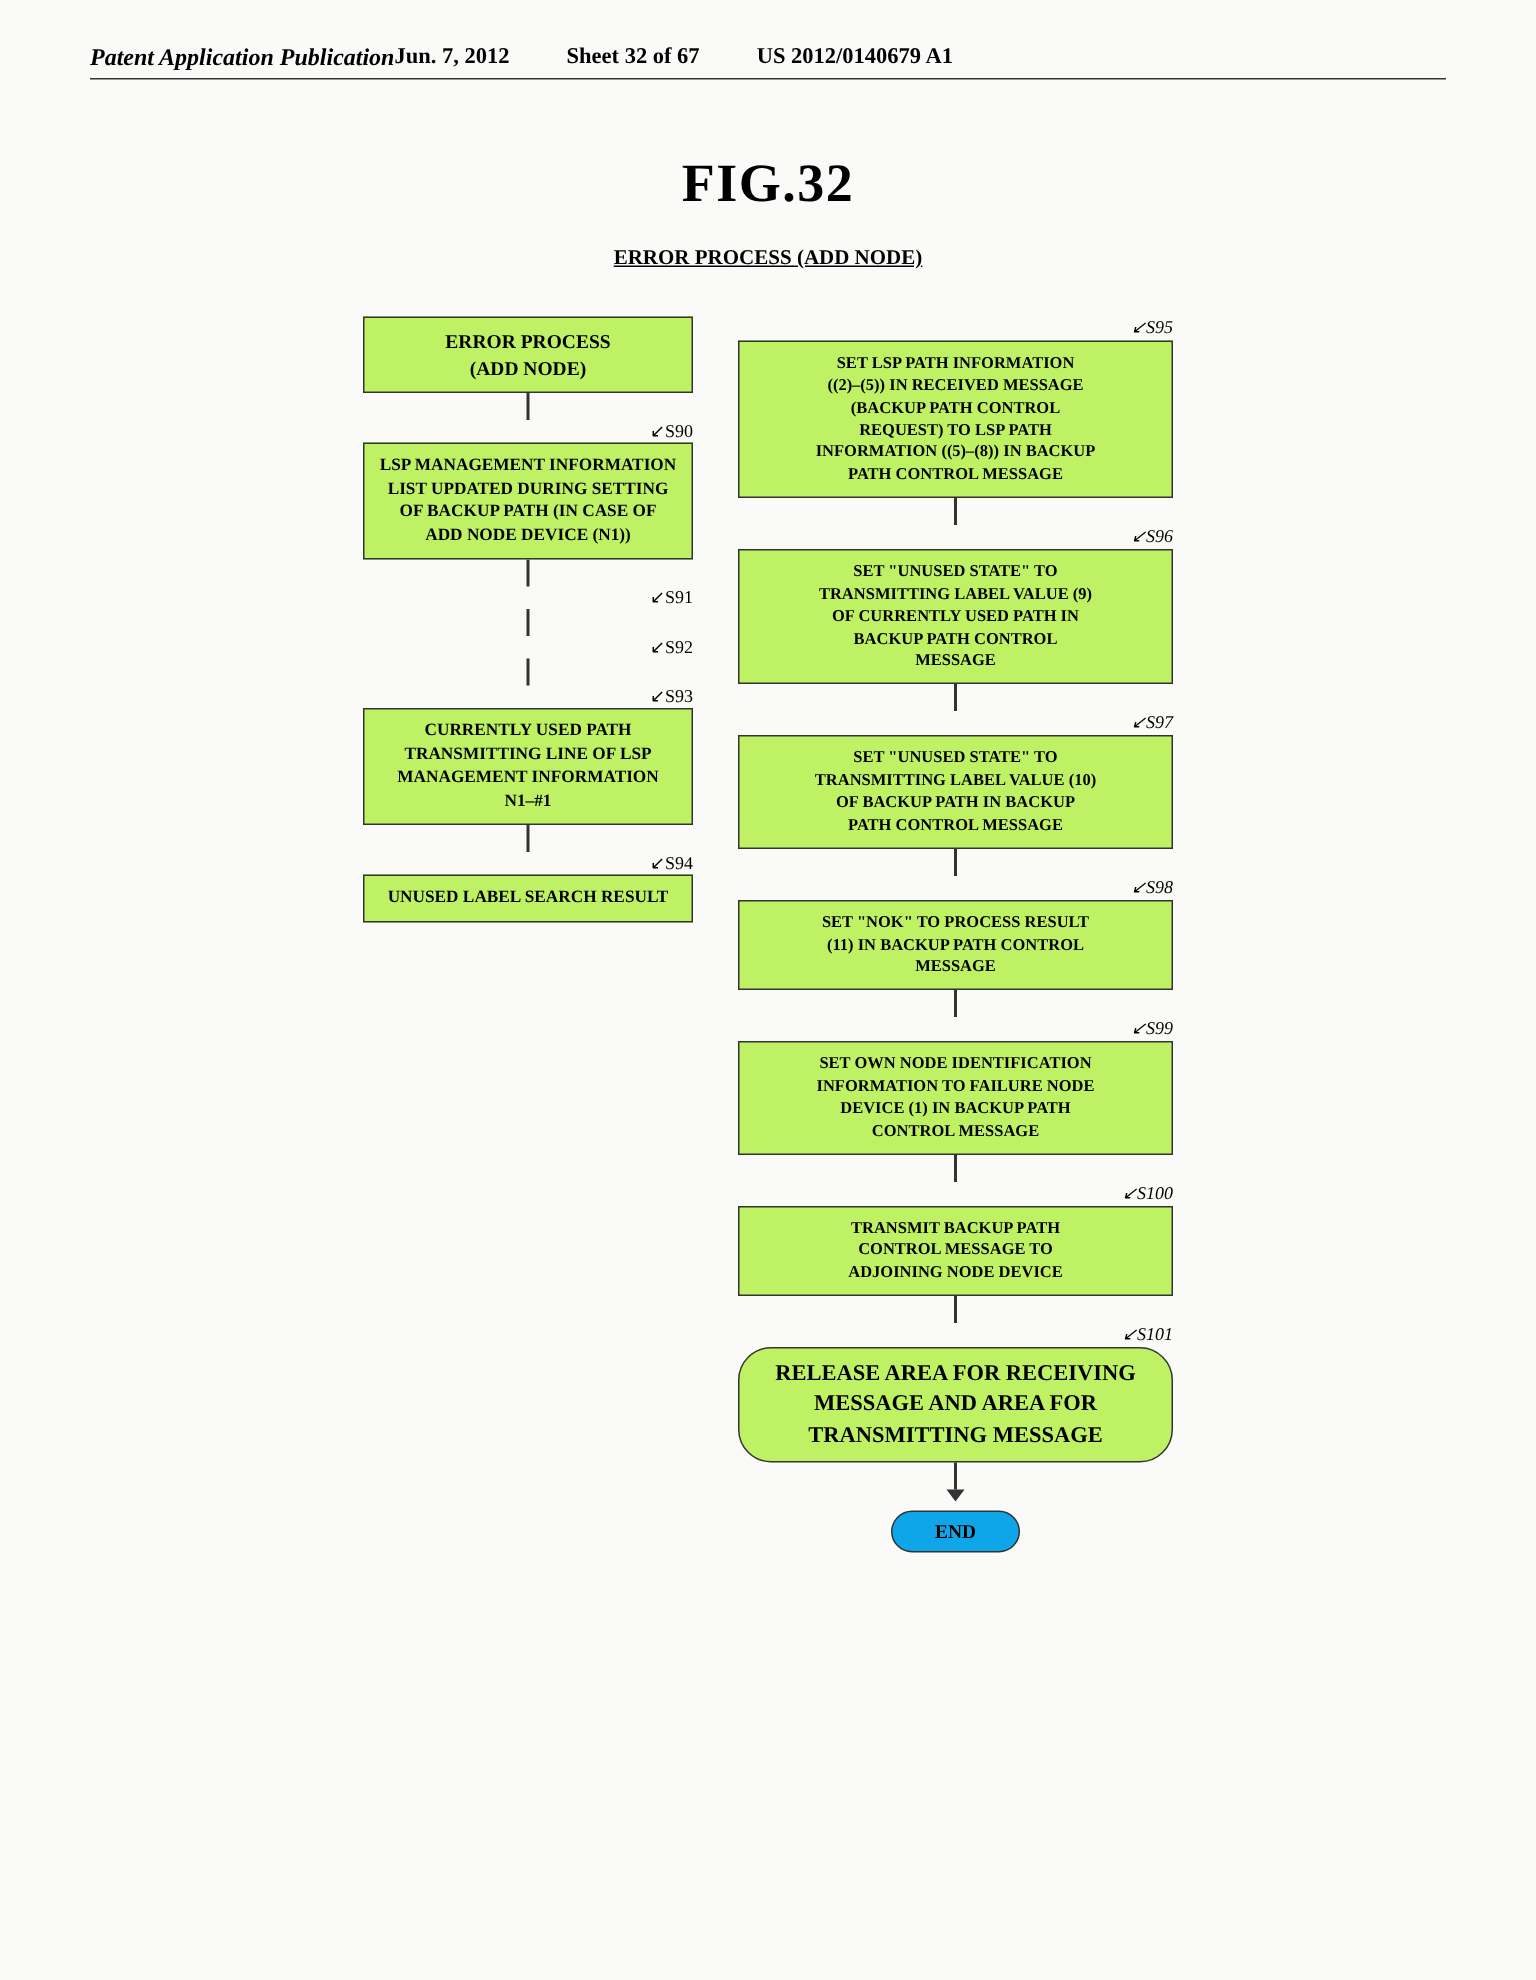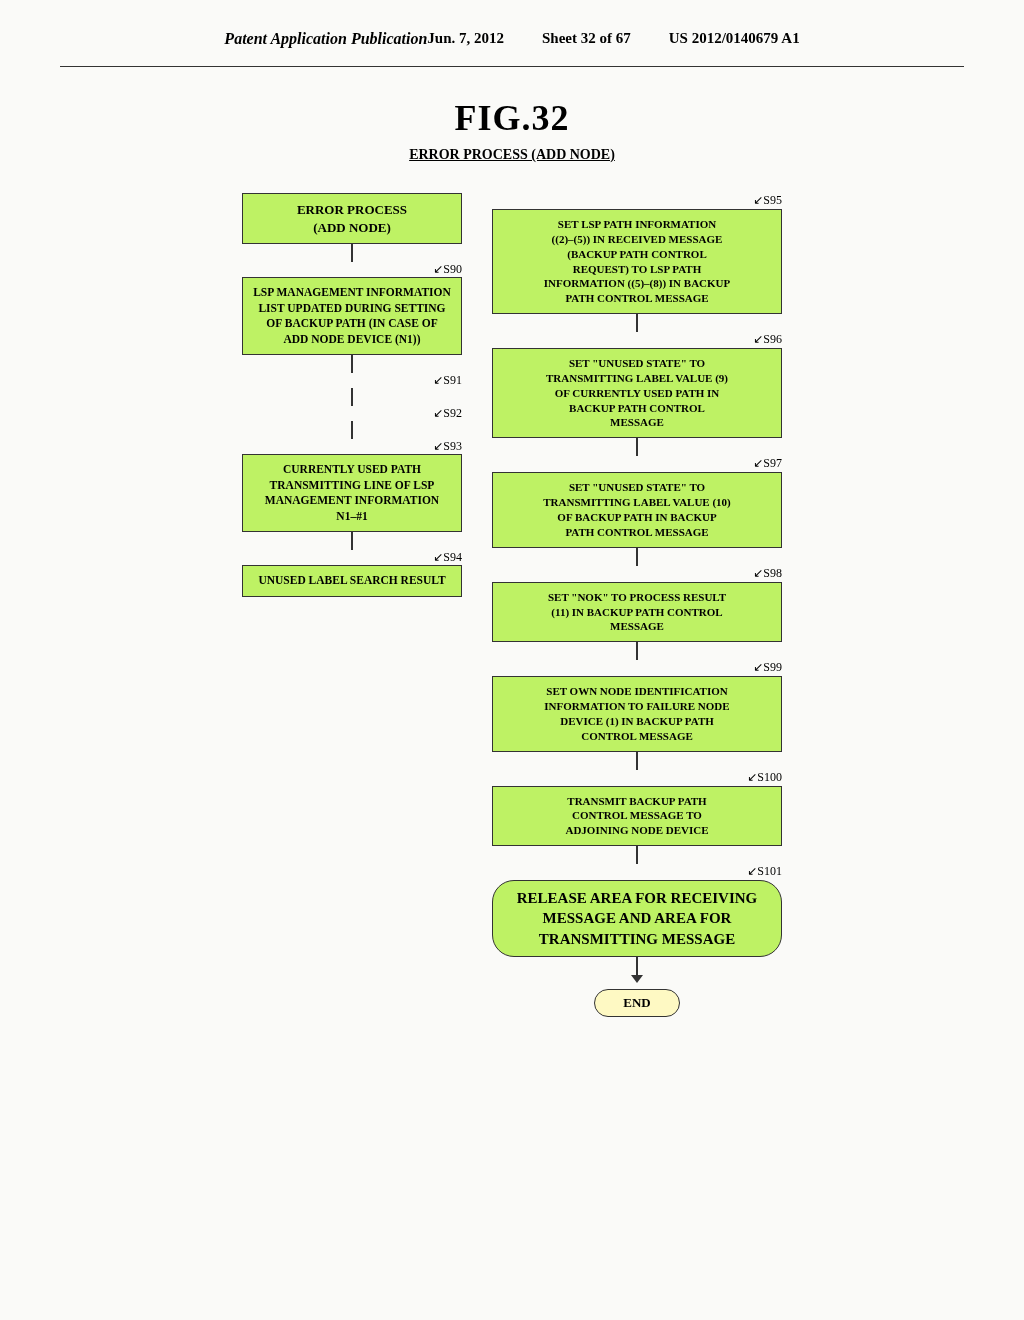--- a/index.html
+++ b/index.html
@@ -13,40 +13,40 @@
     }
     .page {
       width: 1024px;
       min-height: 1320px;
       background: #fafaf8;
       padding: 30px 60px;
       position: relative;
     }
     .header {
       display: flex;
-      justify-content: center;
+      justify-content: flex-start;
       align-items: flex-start;
       border-bottom: 1px solid #333;
-      padding-bottom: 18px;
-      margin-bottom: 30px;
+      padding-bottom: 4px;
+      margin-bottom: 48px;
     }
     .header-left {
       font-weight: bold;
       font-size: 16px;
       font-style: italic;
     }
     .header-right {
       display: flex;
       gap: 38px;
       font-size: 15px;
       font-weight: bold;
     }
     .fig-title {
       text-align: center;
-      margin-bottom: 8px;
+      margin-bottom: 22px;
     }
     .fig-title h2 {
       font-size: 36px;
       font-weight: bold;
       letter-spacing: 1px;
     }
     .fig-subtitle {
       text-align: center;
       font-size: 14px;
       text-decoration: underline;
@@ -105,26 +105,27 @@
       border-left: 6px solid transparent;
       border-right: 6px solid transparent;
       border-top: 8px solid #333;
     }
     .end-box {
       border: 1.5px solid #333;
       border-radius: 20px;
       padding: 5px 28px;
       font-size: 13px;
       font-weight: bold;
-      background: #fef9c3;
+      background: #0ea5e9;
       text-align: center;
     }
     .step-label-right {
       align-self: flex-end;
       font-size: 12px;
+      font-style: italic;
       margin-bottom: 1px;
     }
   </style>
 </head>
 <body>
 
 <div class="page">
 
   <div class="header">
     <div class="header-left">Patent Application Publication</div>

